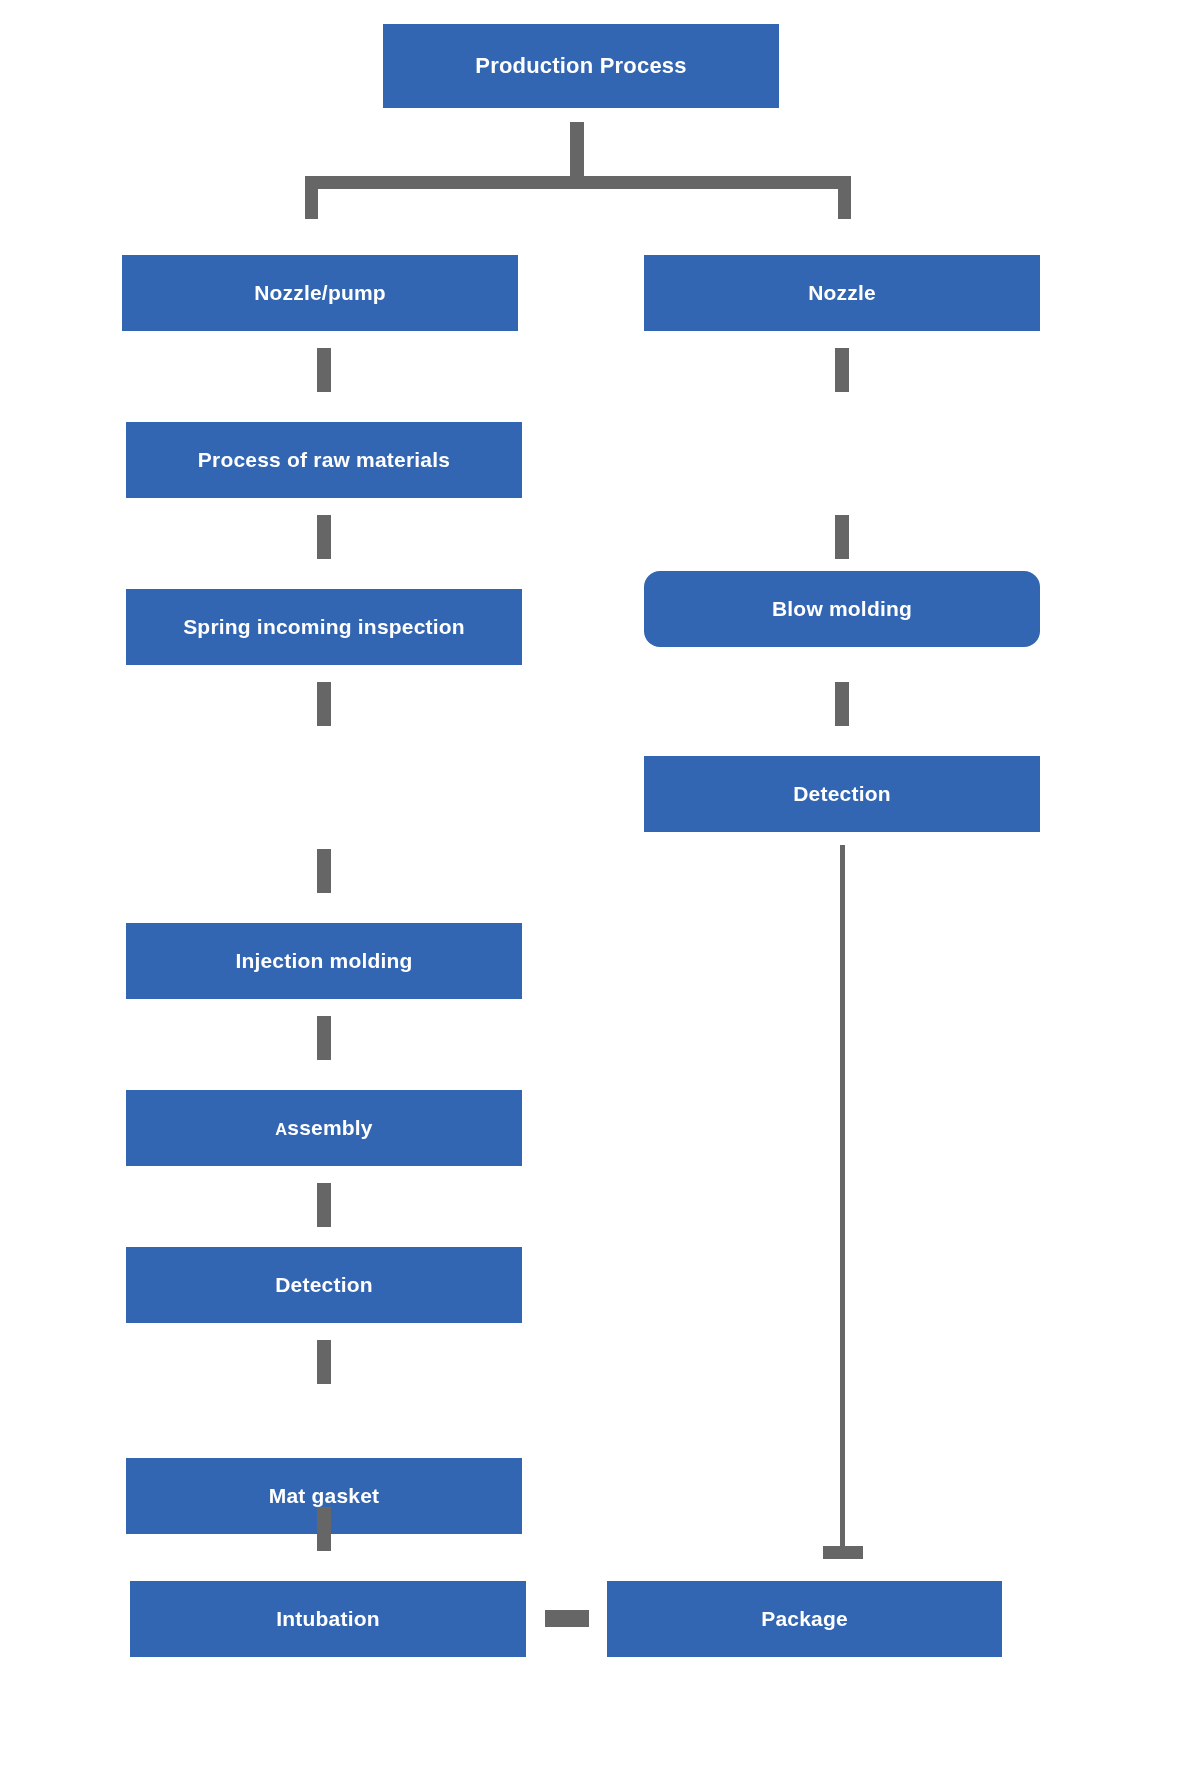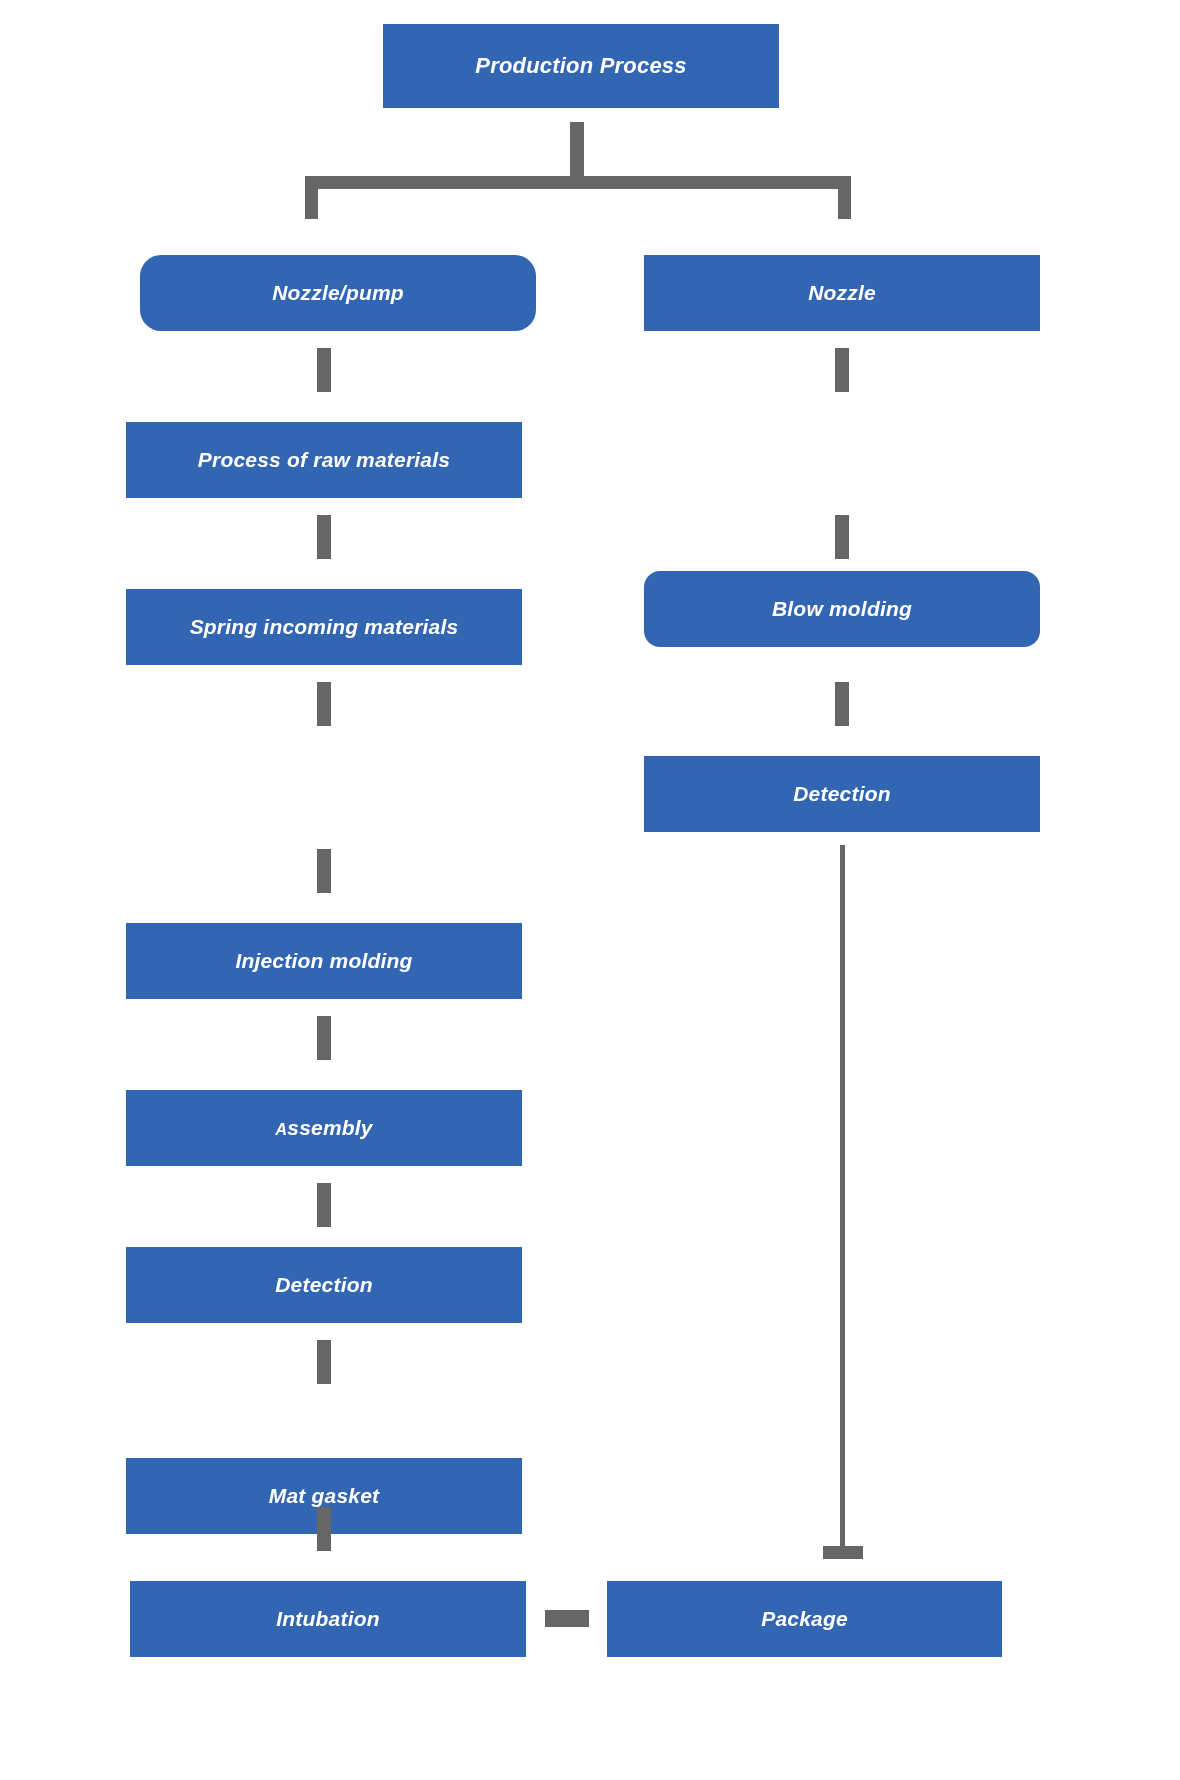--- a/index.html
+++ b/index.html
@@ -9,21 +9,20 @@
   }
   body {
     font-family: "Liberation Sans", sans-serif;
   }
   #canvas {
     position: relative;
     width: 1180px;
     height: 1780px;
     background: #ffffff;
     overflow: hidden;
-    font-style: italic;
   }
   .node {
     position: absolute;
     background: #3265b2;
     color: #ffffff;
     display: flex;
     align-items: center;
     justify-content: center;
     font-weight: bold;
     font-size: 21px;
@@ -61,32 +60,32 @@
   </div>
 
   <div class="conn conn-v-stub" style="left:570px; top:122px; height:54px;"></div>
 
   <div class="conn conn-h-bus" style="left:305px; top:176px; width:546px;"></div>
 
   <div class="conn conn-v-drop" style="left:305px; top:176px; height:43px;"></div>
 
   <div class="conn conn-v-drop" style="left:838px; top:176px; height:43px;"></div>
 
-  <div class="node" style="left:140px; top:255px; width:396px; height:76px;border-radius:21px;">
+  <div class="node" style="left:122px; top:255px; width:396px; height:76px;">
     <span>Nozzle/pump</span>
   </div>
   <div class="conn conn-v-stub" style="left:317px; top:348px; height:44px;"></div>
 
   <div class="node" style="left:126px; top:422px; width:396px; height:76px;">
     <span>Process of raw materials</span>
   </div>
   <div class="conn conn-v-stub" style="left:317px; top:515px; height:44px;"></div>
 
   <div class="node" style="left:126px; top:589px; width:396px; height:76px;">
-    <span>Spring incoming materials</span>
+    <span>Spring incoming inspection</span>
   </div>
   <div class="conn conn-v-stub" style="left:317px; top:682px; height:44px;"></div>
 
   <div class="conn conn-v-stub" style="left:317px; top:849px; height:44px;"></div>
 
   <div class="node" style="left:126px; top:923px; width:396px; height:76px;">
     <span>Injection molding</span>
   </div>
   <div class="conn conn-v-stub" style="left:317px; top:1016px; height:44px;"></div>
 

